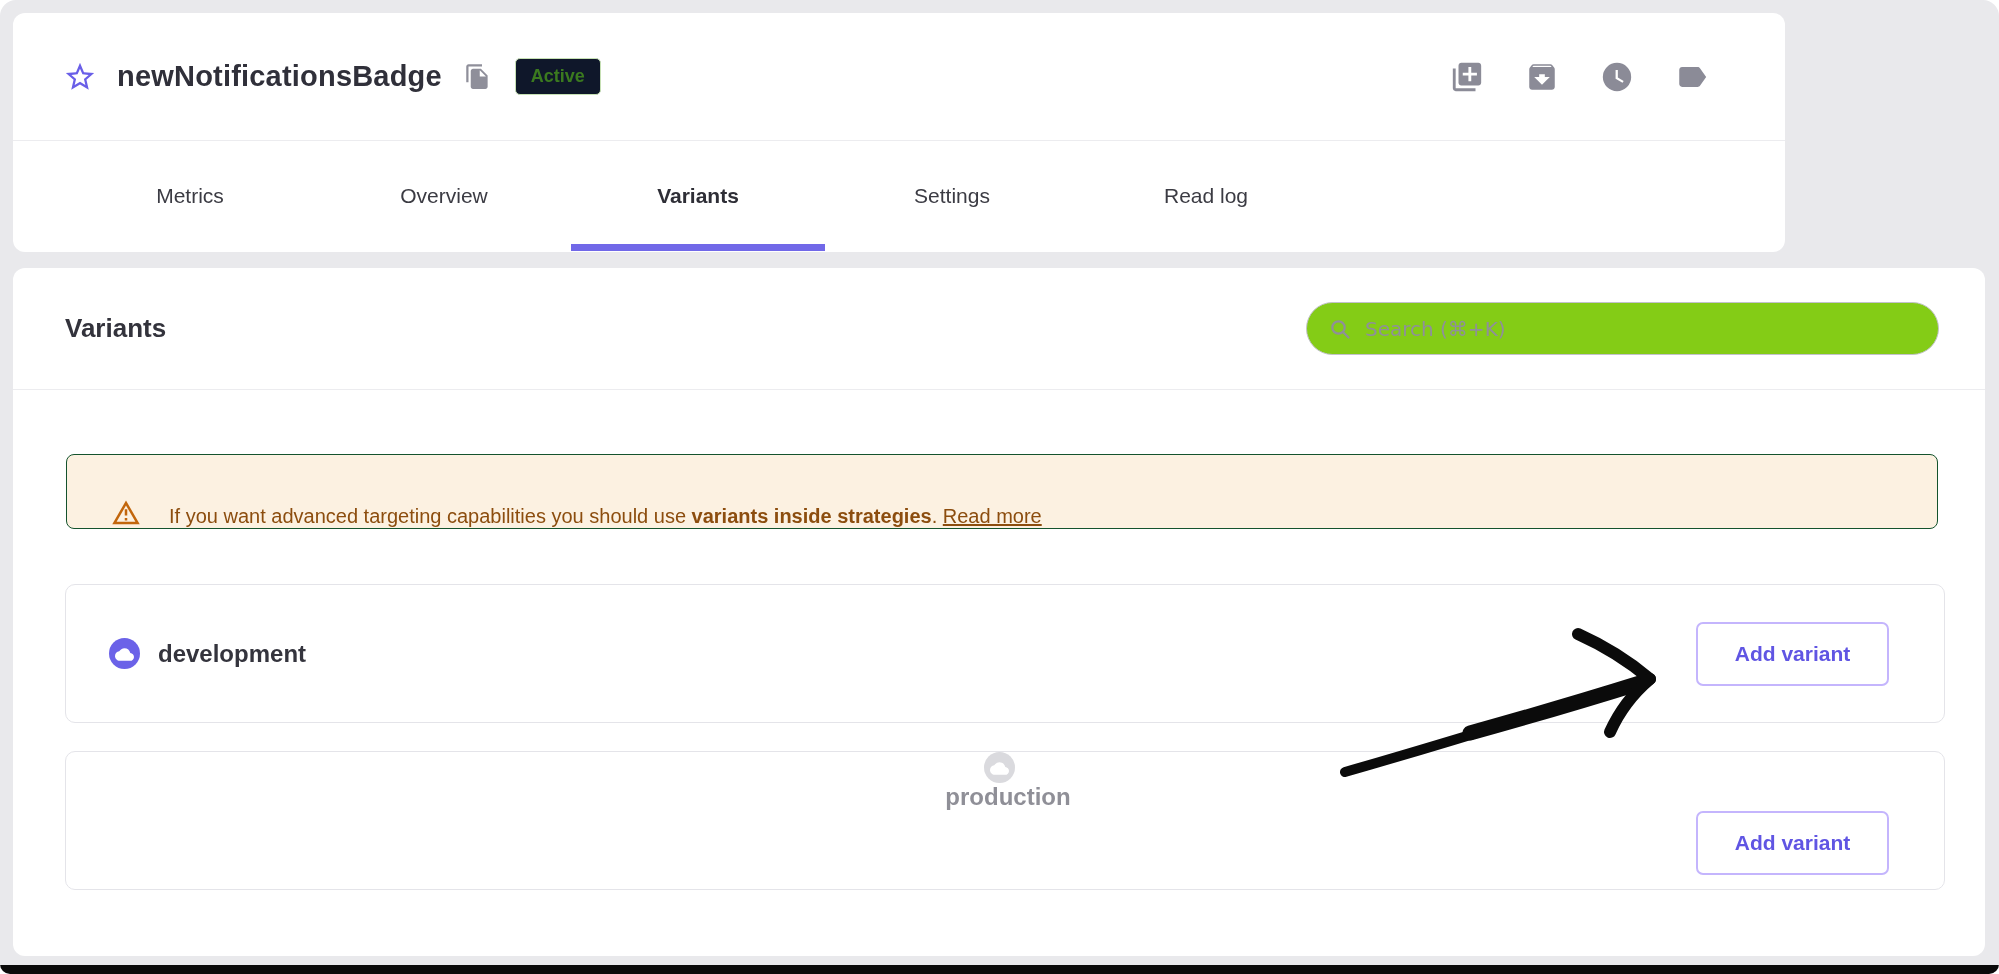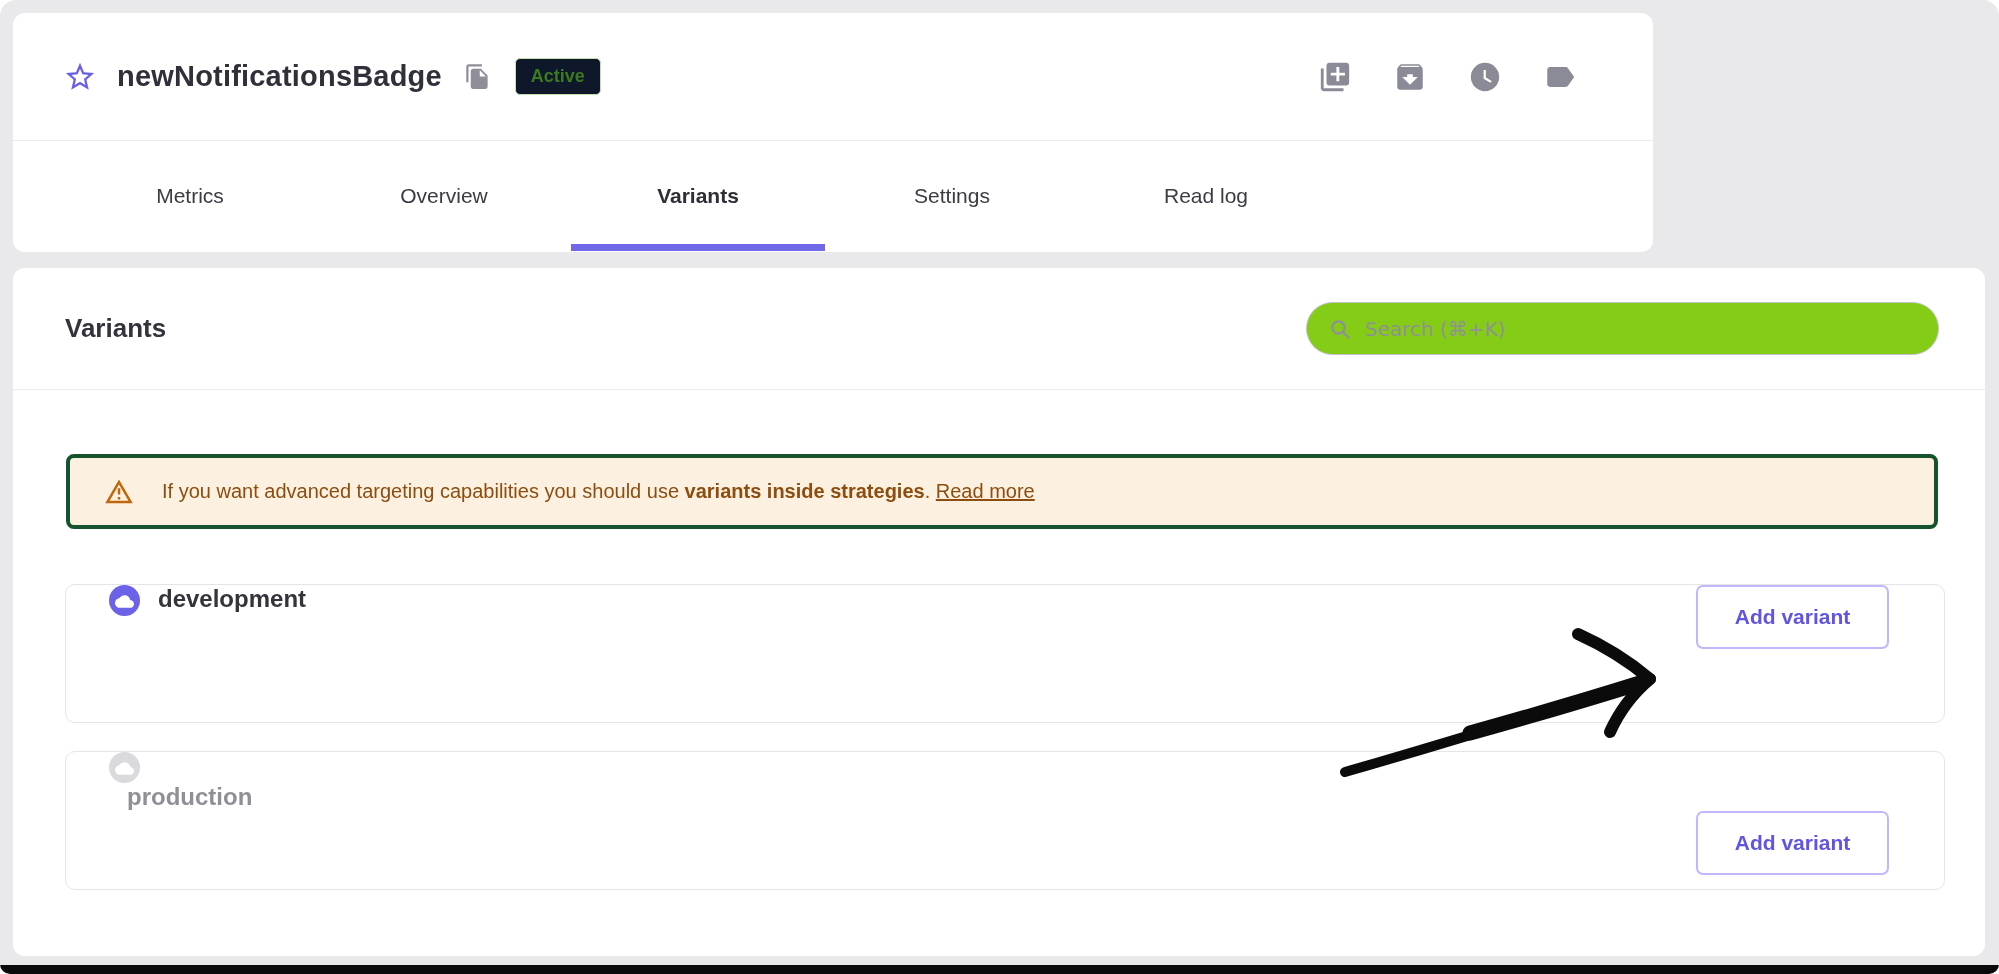--- a/index.html
+++ b/index.html
@@ -8,21 +8,21 @@
 
   .screen {
     position:relative; width:1999px; height:974px;
     background:#e9e9ec;
     border-radius:16px 16px 10px 10px;
     overflow:hidden;
   }
   .bottom-strip { position:absolute; left:0; right:0; bottom:0; height:9px; background:#0a0a0a; }
 
   .card { position:absolute; background:#ffffff; border-radius:12px; }
-  .card-top  { left:13px; top:13px;  width:1640px; height:239px; }
+  .card-top  { left:13px; top:13px;  width:1772px; height:239px; }
   .card-main { left:13px; top:268px; width:1972px; height:688px; }
 
   
   .header { height:127px; display:flex; align-items:center; padding:0 76px 0 50px; }
   .star-btn { width:34px; height:34px; color:#6a5fe8; cursor:pointer; flex:none; }
   .feature-title { margin-left:20px; font-size:29px; font-weight:bold; color:#30303a; letter-spacing:.2px; }
   .copy-btn { width:27px; height:27px; color:#8f8f9a; margin-left:22px; cursor:pointer; flex:none; }
   .badge {
     margin-left:24px; padding:7px 15px; border-radius:5px;
     background:#0f172a; border:1.5px solid #c6e0b4;
@@ -57,33 +57,33 @@
     border:none; outline:none; background:transparent; flex:1;
     margin-left:13px; margin-right:20px;
     font-family:"DejaVu Sans","Liberation Sans",sans-serif;
     font-size:20px; color:#55555f;
   }
   .search-input::placeholder { color:#8f8f9a; opacity:1; }
 
   
   .banner {
     margin:64px 47px 0 53px; height:75px; border-radius:8px;
-    background:#fcf1e1; border:4px solid #14532d;
-    display:flex; align-items:center; padding-left:34px;
+    background:#fcf1e1; border:1px solid #14532d;
+    display:flex; align-items:flex-end; padding-left:44px;
   }
   .warning-icon { width:30px; height:30px; color:#c2660c; flex:none; }
   .banner-text { margin-left:28px; font-size:20px; color:#8c4d0e; }
   .banner-text b { font-weight:bold; }
   .read-more { color:#8c4d0e; text-decoration:underline; cursor:pointer; }
 
   
   .env-rows { margin:55px 40px 0 52px; }
   .env-row {
     height:139px; border:1.5px solid #e4e4e9; border-radius:10px; background:#fff;
-    display:flex; padding:0 55px 0 43px;
+    display:flex; align-items:center; padding:0 55px 0 43px;
   }
   .env-row + .env-row { margin-top:28px;flex-direction:column; }
   .env-badge {
     width:31px; height:31px; border-radius:50%; flex:none;
     display:flex; align-items:center; justify-content:center;
   }
   .env-badge.on  { background:#6b62e8; }
   .env-badge.off { background:#dadade; }
   .cloud-icon { width:19px; height:19px; color:#ffffff; margin-top:1px; }
   .env-name { margin-left:18px; font-size:24px; font-weight:bold; }

